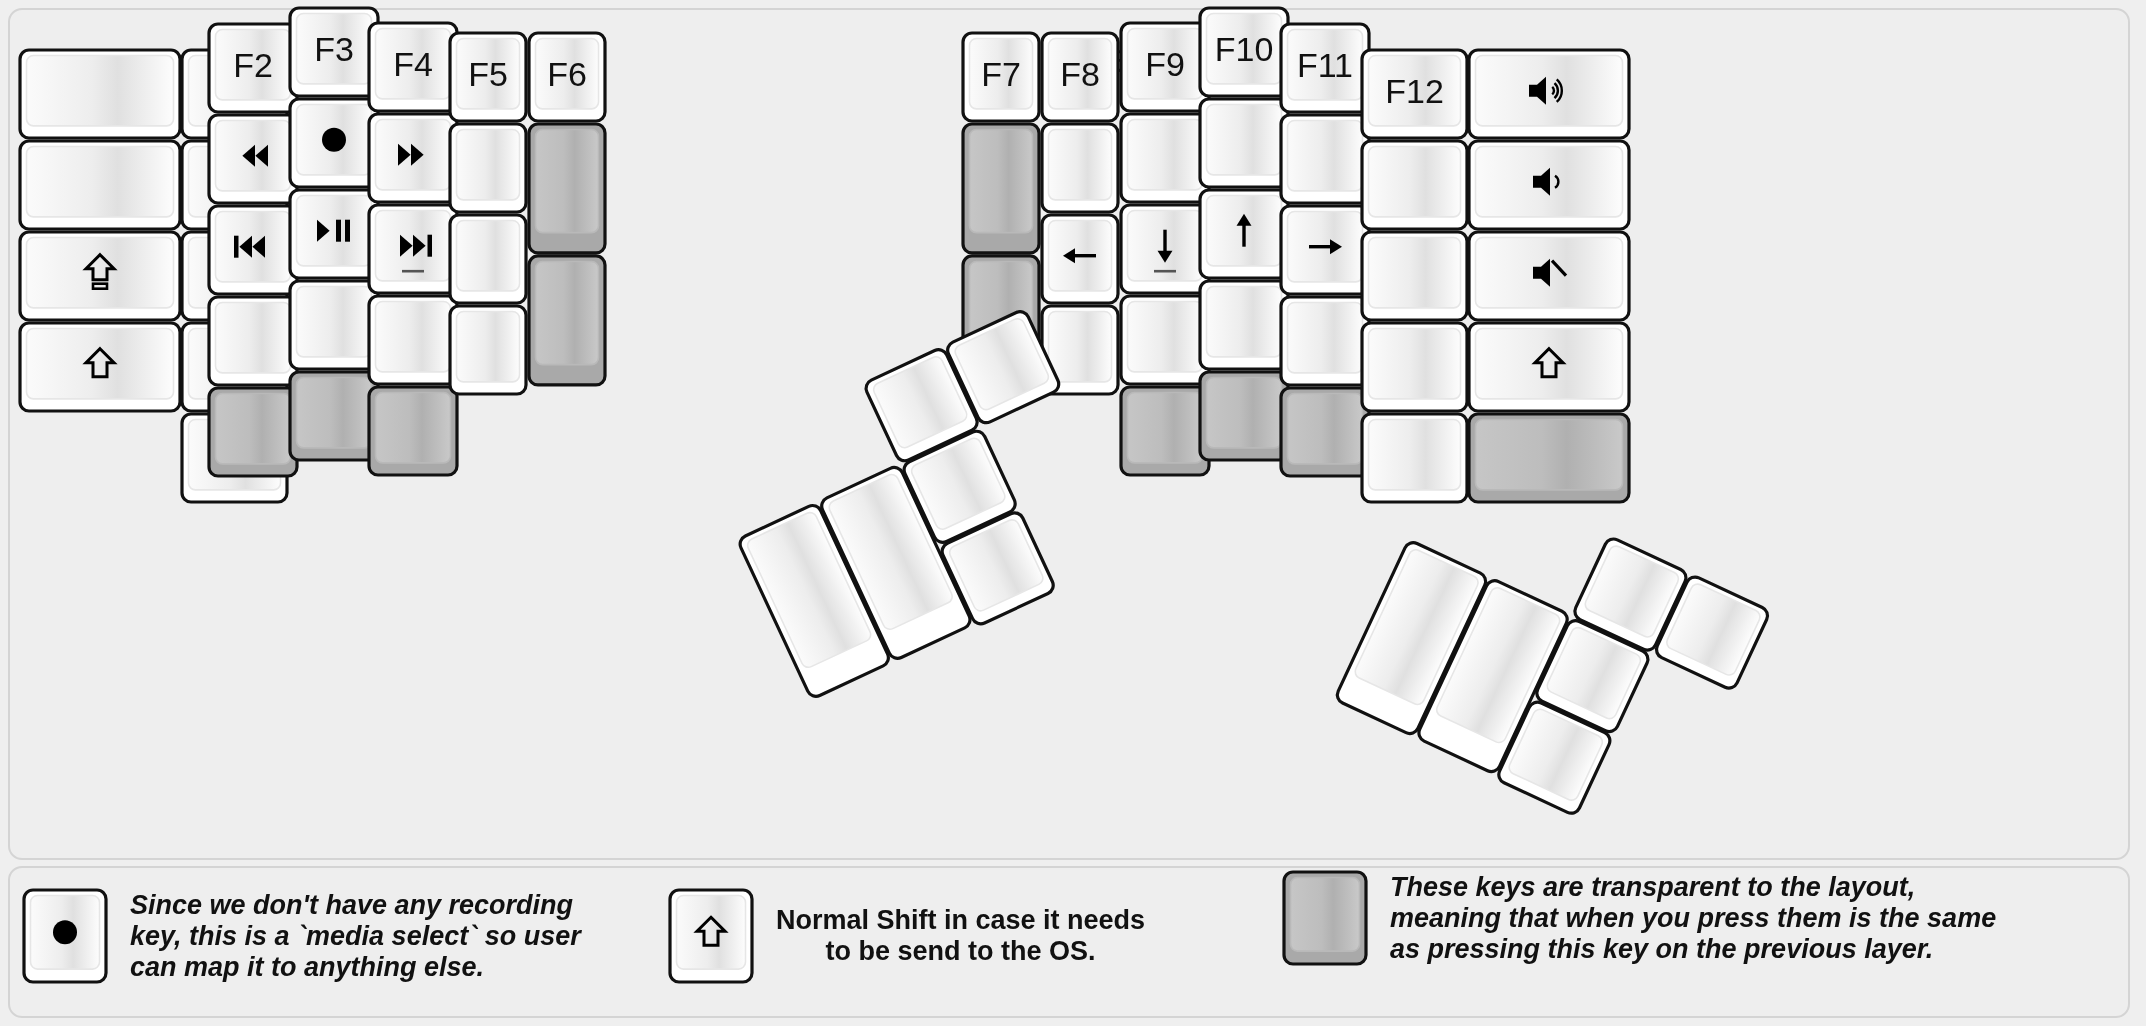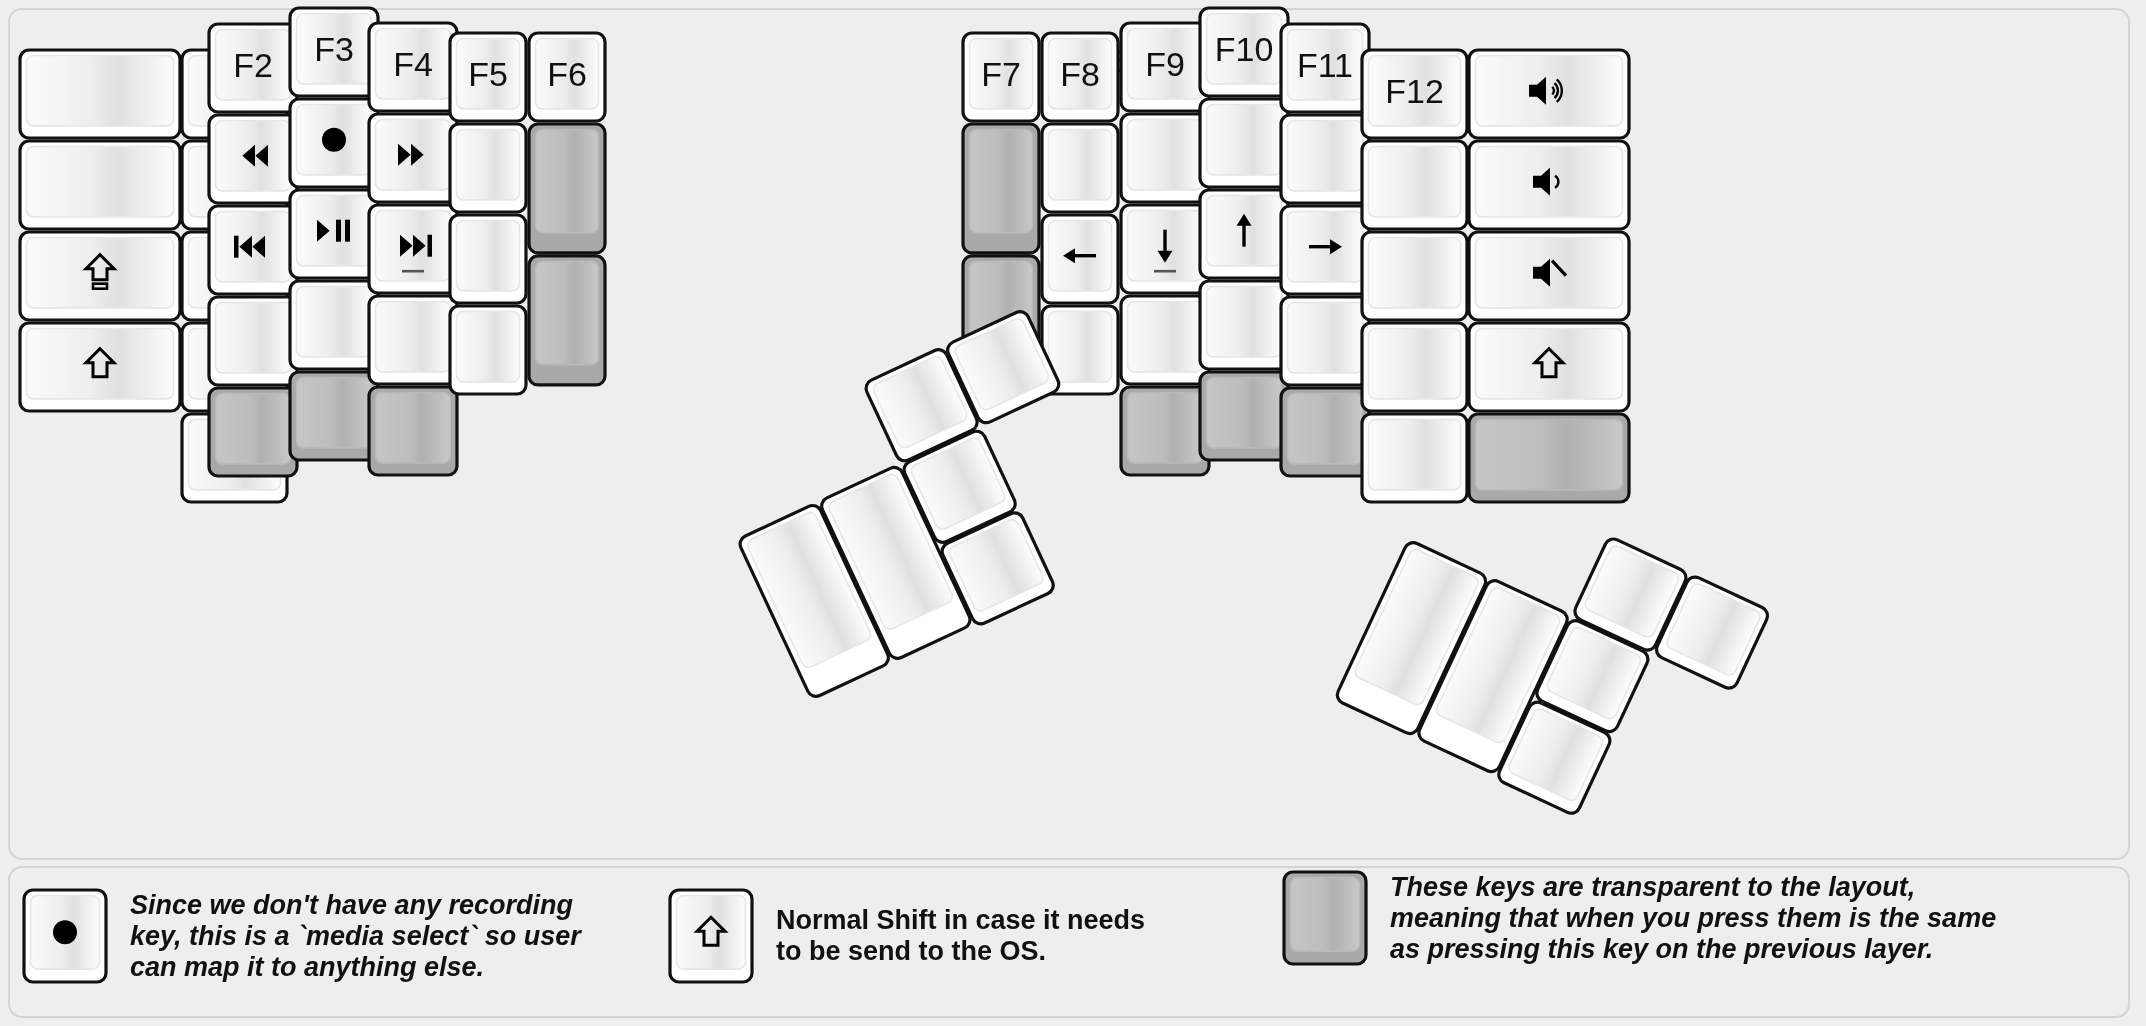--- a/index.html
+++ b/index.html
@@ -526,21 +526,21 @@
               <rect x="10.5" y="9.5" width="69" height="73.60000000000001" rx="7" ry="7" fill="url(#faceGrad)" stroke="#e6e6e6" stroke-width="1.6"></rect>
               <g>
                 <circle cx="45" cy="46.300000000000004" r="12" fill="#000"></circle>
               </g>
             </g>
           </svg></div>
         <div class="legend-text">Since we don't have any recording
 key, this is a `media select` so user
 can map it to anything else.</div>
       </div>
-      <div class="legend-row" style="left: 666px; top: 886px;">
+      <div class="legend-row" style="left: 666px; top: 886px; text-align: center;">
         <div class="legend-key-holder"><svg width="90" height="100" viewBox="0 0 90 100">
             <defs>
       <linearGradient id="faceGrad" x1="0" y1="0" x2="1" y2="0">
         <stop offset="0%" stop-color="#fbfbfb"></stop>
         <stop offset="45%" stop-color="#ededed"></stop>
         <stop offset="62%" stop-color="#e0e0e0"></stop>
         <stop offset="100%" stop-color="#fdfdfd"></stop>
       </linearGradient>
       <linearGradient id="faceGradGray" x1="0" y1="0" x2="1" y2="0">
         <stop offset="0%" stop-color="#c6c6c6"></stop>

